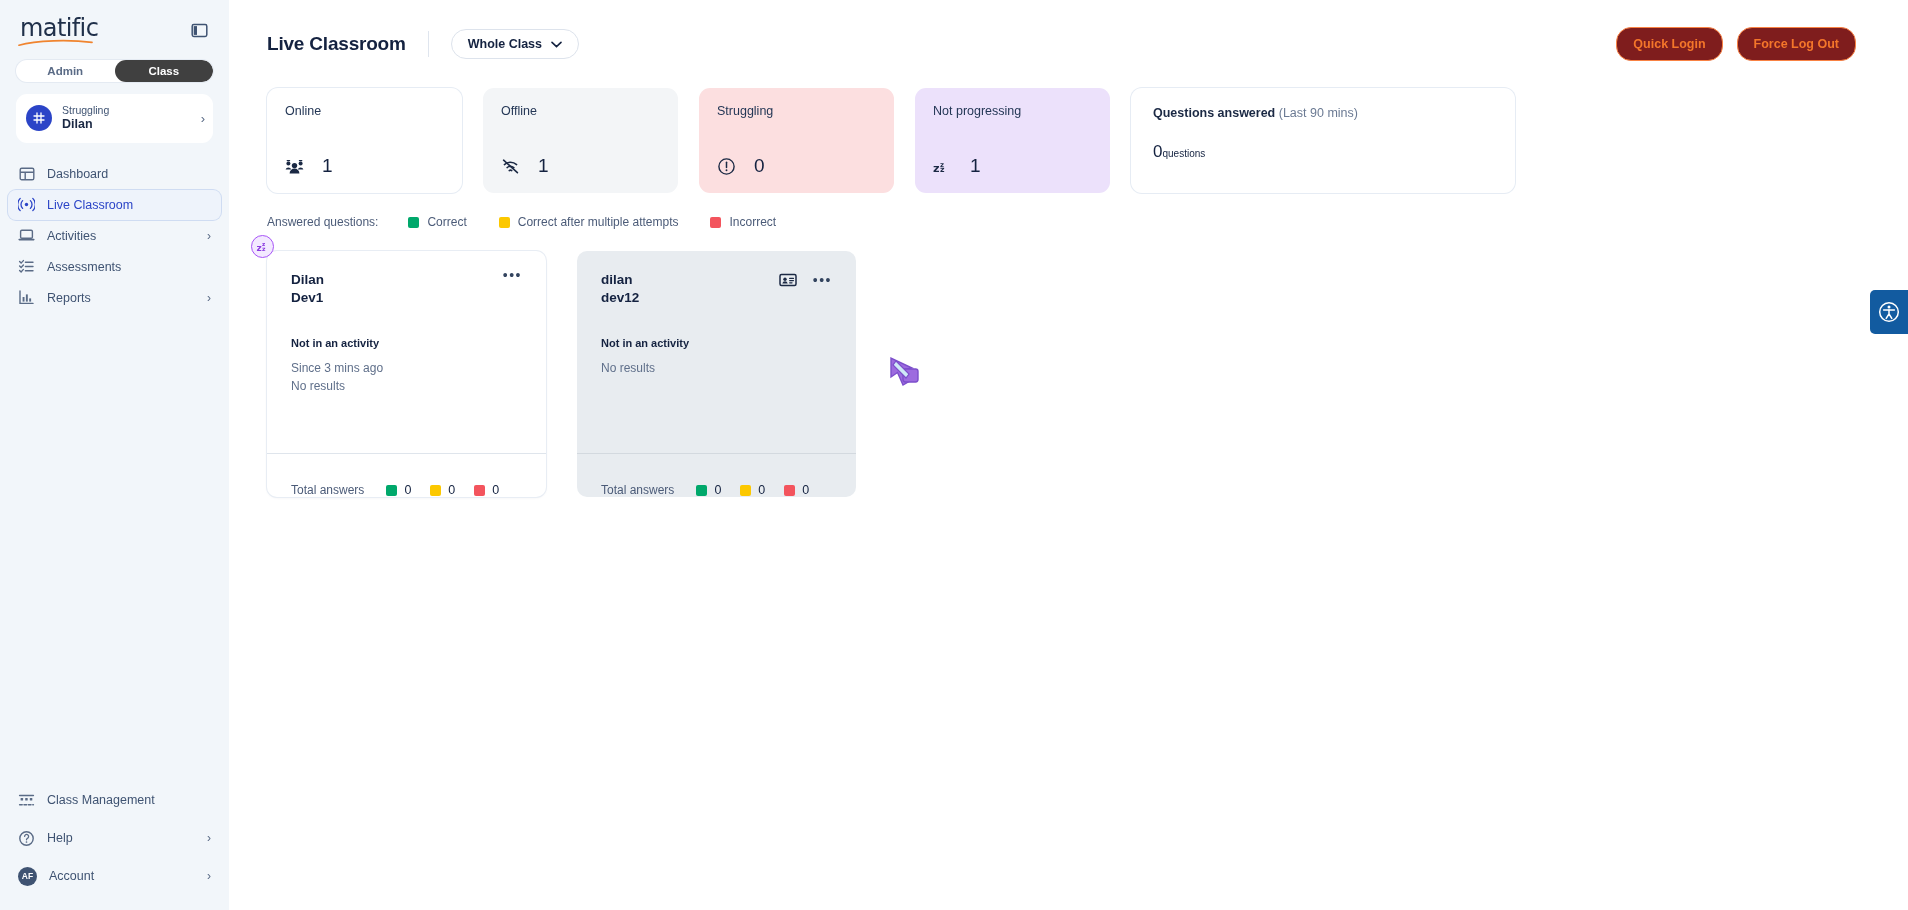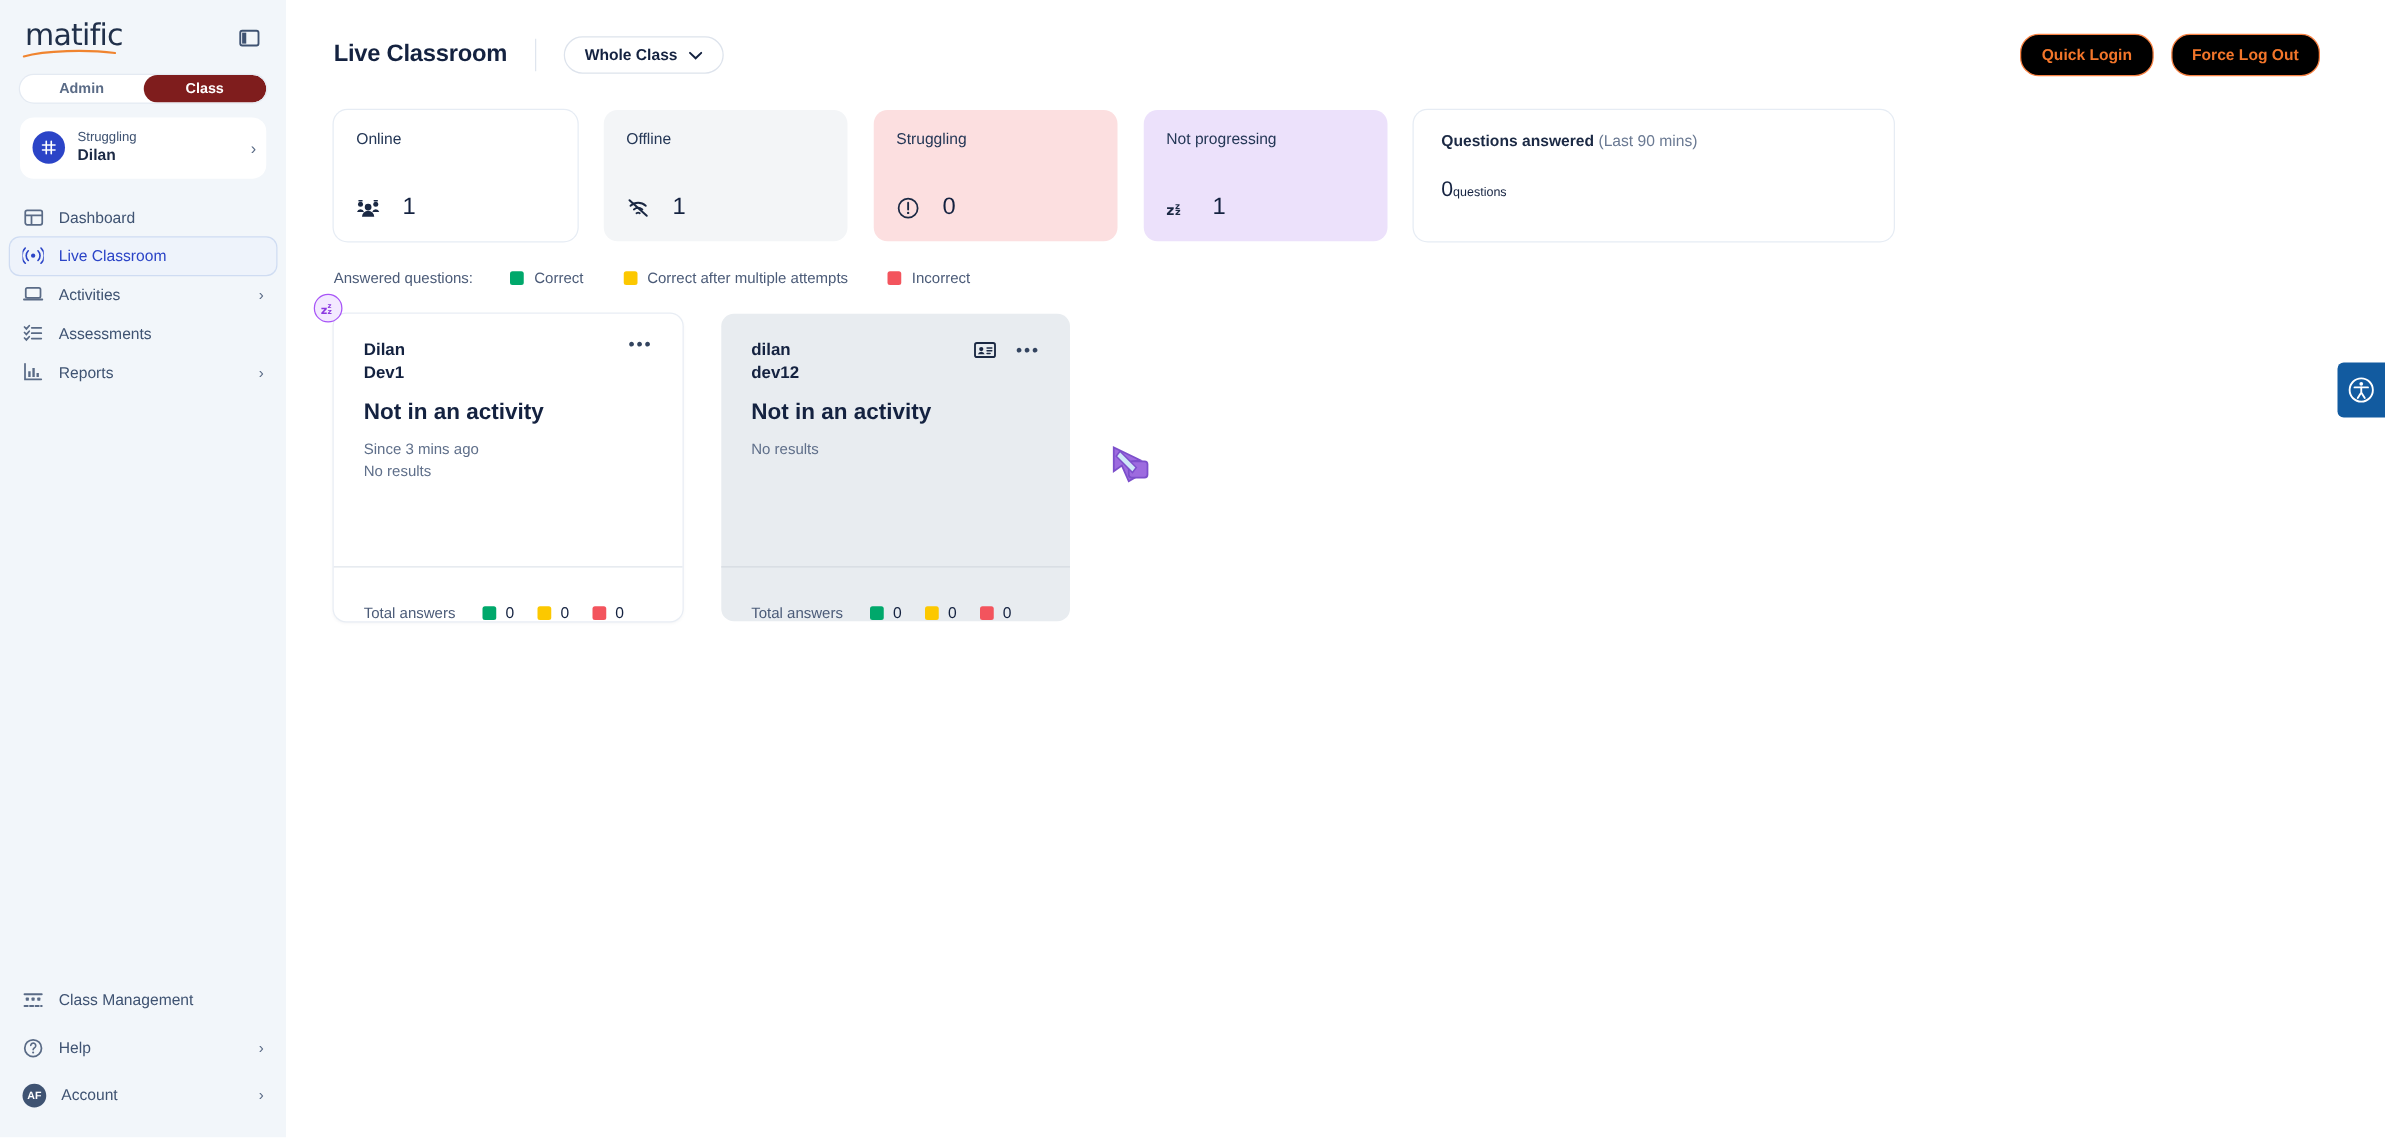--- a/index.html
+++ b/index.html
@@ -40,21 +40,21 @@
   .seg {
     display: flex; height: 22px; margin: 10px 0 0 0;
     background: #ffffff; border-radius: 11px; overflow: hidden;
     box-shadow: 0 0 0 1px #e4eaf2;
   }
   .seg-btn {
     flex: 1; display: flex; align-items: center; justify-content: center;
     font-size: 11.5px; font-weight: 700; color: #5a6b86; cursor: pointer;
     border-radius: 11px;
   }
-  .seg-btn.active { background: #7f1d1d; color: #ffffff; }
+  .seg-btn.active { background: #404040; color: #ffffff; }
 
   .class-card {
     margin: 12px 0 0 0; background: #ffffff; border-radius: 11px;
     padding: 10px 8px 10px 10px; display: flex; align-items: center;
     gap: 10px; cursor: pointer;
   }
   .class-avatar {
     width: 26px; height: 26px; border-radius: 50%;
     background: #2b44c7; flex: 0 0 26px;
     display: flex; align-items: center; justify-content: center;
@@ -101,21 +101,21 @@
   .vdiv { width: 1px; height: 26px; background: #dfe5ee; margin: 0 22px; }
   .whole-class {
     height: 30px; padding: 0 16px; border: 1px solid #dde3ec; border-radius: 15px;
     display: inline-flex; align-items: center; gap: 9px; cursor: pointer;
     background: #fff;
   }
   .whole-class span { font-size: 12.5px; font-weight: 700; color: #142240; }
   .spacer { flex: 1 1 auto; }
   .btn-outline {
     height: 30px; padding: 16px 16px; border: 1px solid #f98243; border-radius: 15px;
-    color: #f4762a; font-size: 12.5px; font-weight: 700; background: #000000;
+    color: #f4762a; font-size: 12.5px; font-weight: 700; background: #7f1d1d;
     cursor: pointer; display: inline-flex; align-items: center;
   }
   .btn-outline + .btn-outline { margin-left: 14px; }
 
   .content { padding: 0 38px; }
 
   
   .stats { display: flex; gap: 21px; align-items: flex-start; }
   .stat {
     width: 195px; height: 105px; border-radius: 11px; padding: 16px 18px;
@@ -157,21 +157,21 @@
   .scard.grey  { background:#e8ecf0; }
   .scard-body { flex: 1 1 auto; padding: 20px 24px 0 24px; position: relative; }
   .sc-head { display: flex; align-items: flex-start; }
   .sc-names { line-height: 1.35; }
   .sc-first { font-size: 13.5px; font-weight: 700; color: #142240; }
   .sc-last  { font-size: 13.5px; font-weight: 700; color: #142240; }
   .sc-actions { margin-left: auto; display: flex; align-items: center; gap: 16px; }
   .dots { letter-spacing: 1.5px; color: #33445f; font-size: 14px; line-height: 8px; cursor: pointer; }
   .id-icon { width: 18px; height: 18px; color: #1b2944; cursor: pointer;
     display: flex; align-items: center; justify-content: center; }
-  .sc-status { margin-top: 12px; font-size: 18px; font-weight: 700; color: #142240; }
+  .sc-status { margin-top: 30px; font-size: 11px; font-weight: 700; color: #142240; }
   .sc-sub { margin-top: 11px; font-size: 12px; color: #5f6f8a; line-height: 1.4; }
   .scard-foot {
     height: 44px; border-top: 1px solid #dfe5ec;
     display: flex; align-items: flex-end; gap: 0; padding: 0 24px;
     font-size: 12px; color: #4b5b78;
   }
   .scard.grey .scard-foot { border-top-color: #d3d9df; }
   .foot-label { margin-right: 22px; }
   .foot-chip { display: flex; align-items: center; gap: 7px; margin-right: 19px; }
   .foot-chip span { font-size: 12.5px; color: #142240; }

